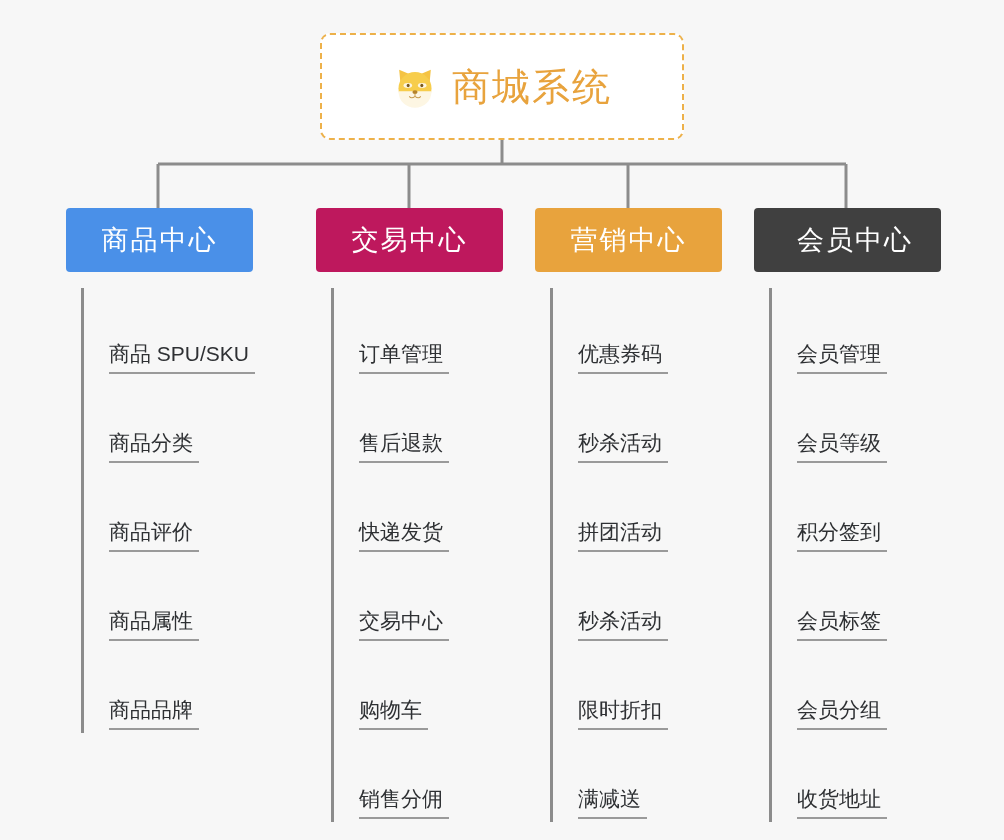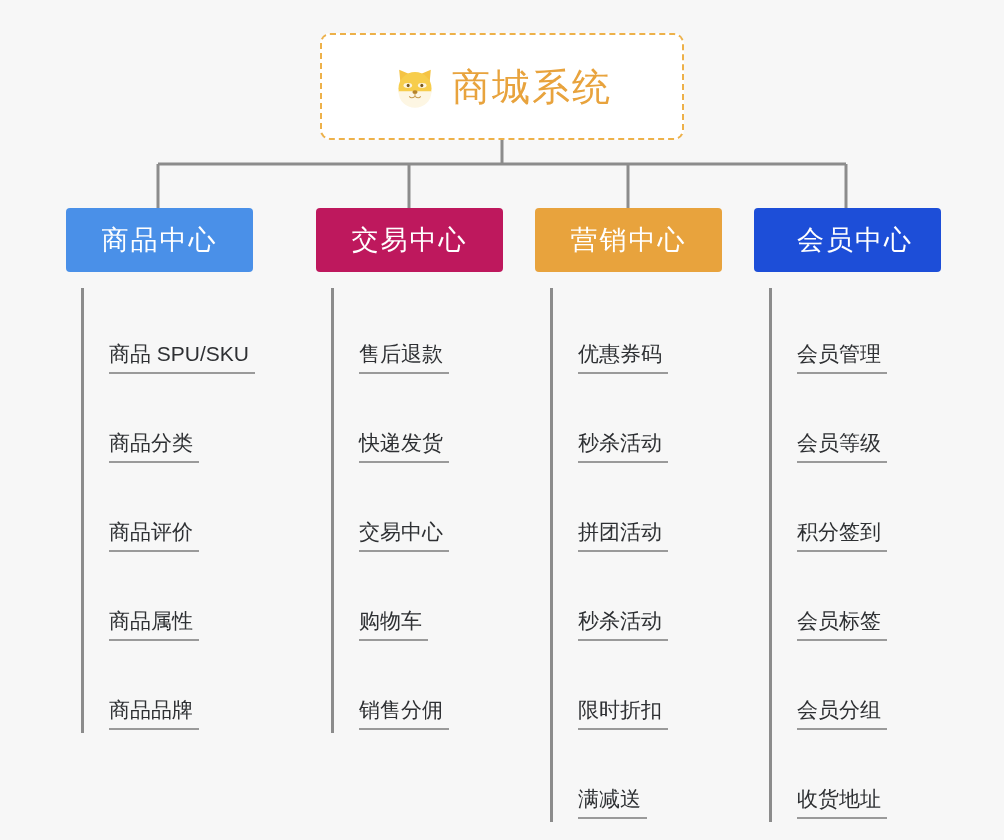--- a/index.html
+++ b/index.html
@@ -195,20 +195,23 @@
         </li>
     </ul>
   </div>
 
   <div class="branch branch-2">
     <div class="branch-header" style="background: #be185d;">
       <span>交易中心</span>
     </div>
     <ul class="branch-items" style="--spine: #8c8c8c;">
       <li class="leaf">
+          <span class="leaf-label">订单管理</span>
+        </li>
+      <li class="leaf">
           <span class="leaf-label">售后退款</span>
         </li>
       <li class="leaf">
           <span class="leaf-label">快递发货</span>
         </li>
       <li class="leaf">
           <span class="leaf-label">交易中心</span>
         </li>
       <li class="leaf">
           <span class="leaf-label">购物车</span>
@@ -239,21 +242,21 @@
       <li class="leaf">
           <span class="leaf-label">限时折扣</span>
         </li>
       <li class="leaf">
           <span class="leaf-label">满减送</span>
         </li>
     </ul>
   </div>
 
   <div class="branch branch-4">
-    <div class="branch-header" style="background: #1d4ed8; padding-left: 15px;">
+    <div class="branch-header" style="background: #404040; padding-left: 15px;">
       <span>会员中心</span>
     </div>
     <ul class="branch-items" style="--spine: #8c8c8c;">
       <li class="leaf">
           <span class="leaf-label">会员管理</span>
         </li>
       <li class="leaf">
           <span class="leaf-label">会员等级</span>
         </li>
       <li class="leaf">

